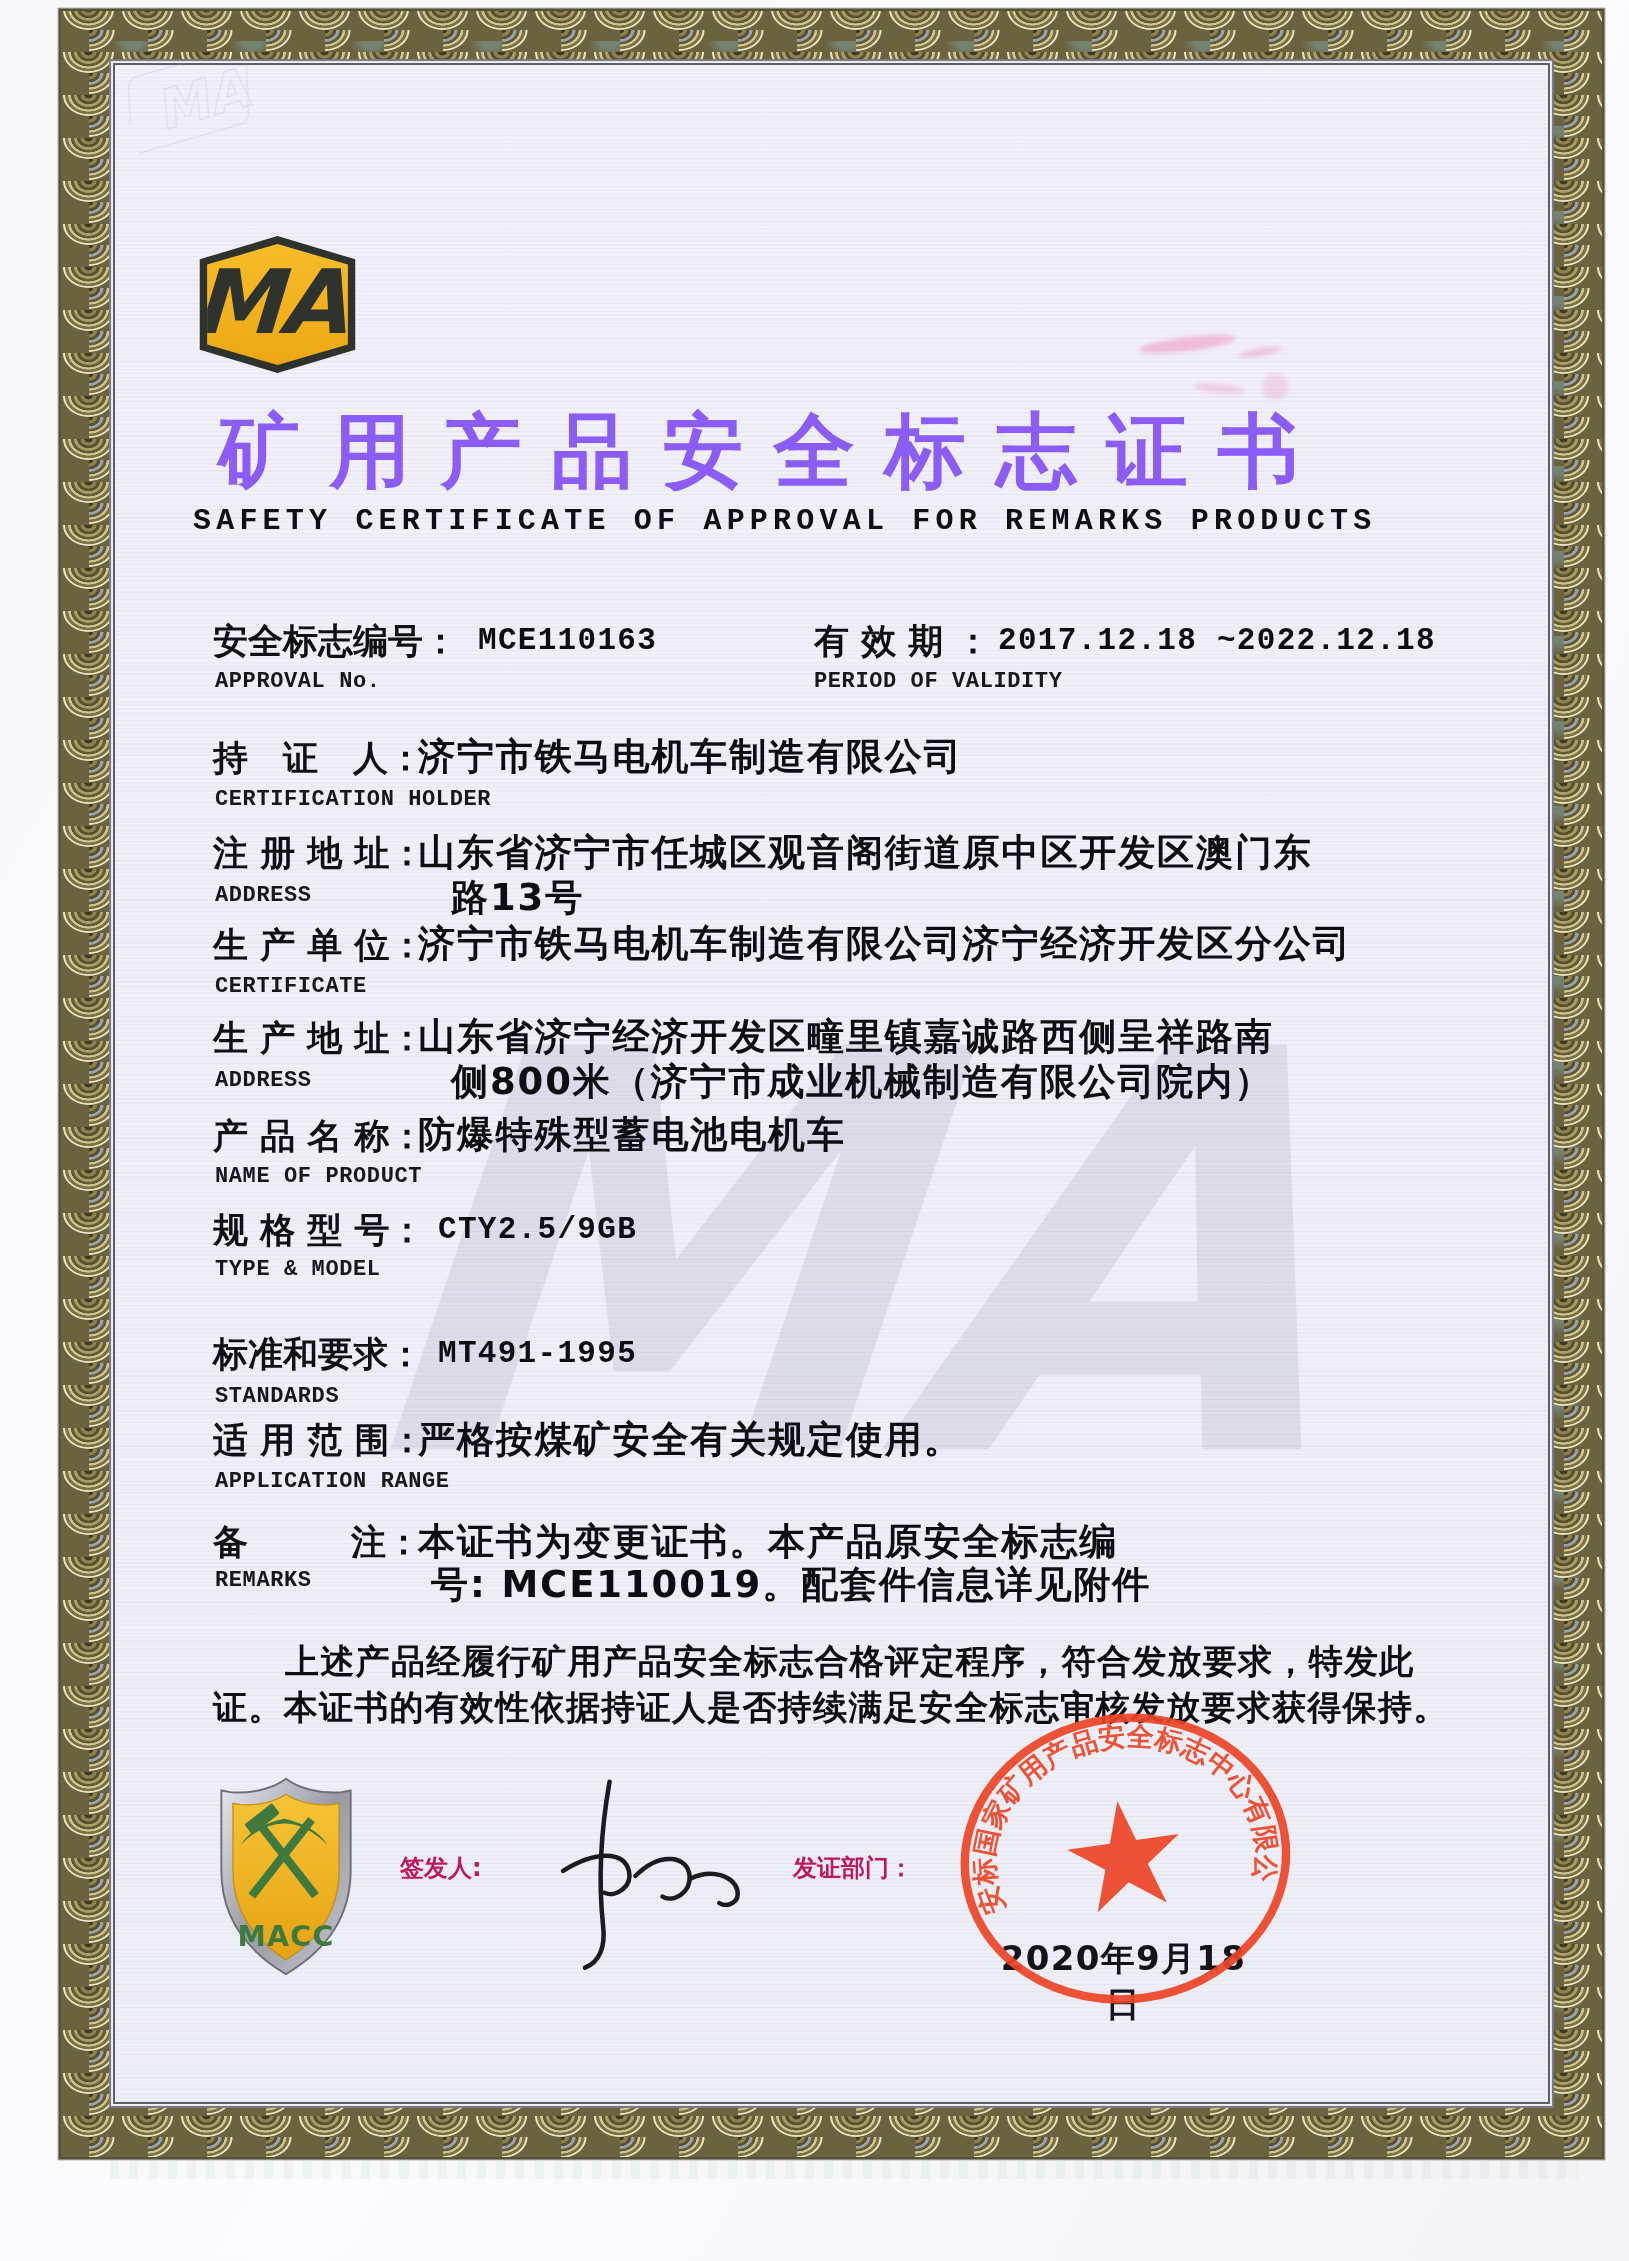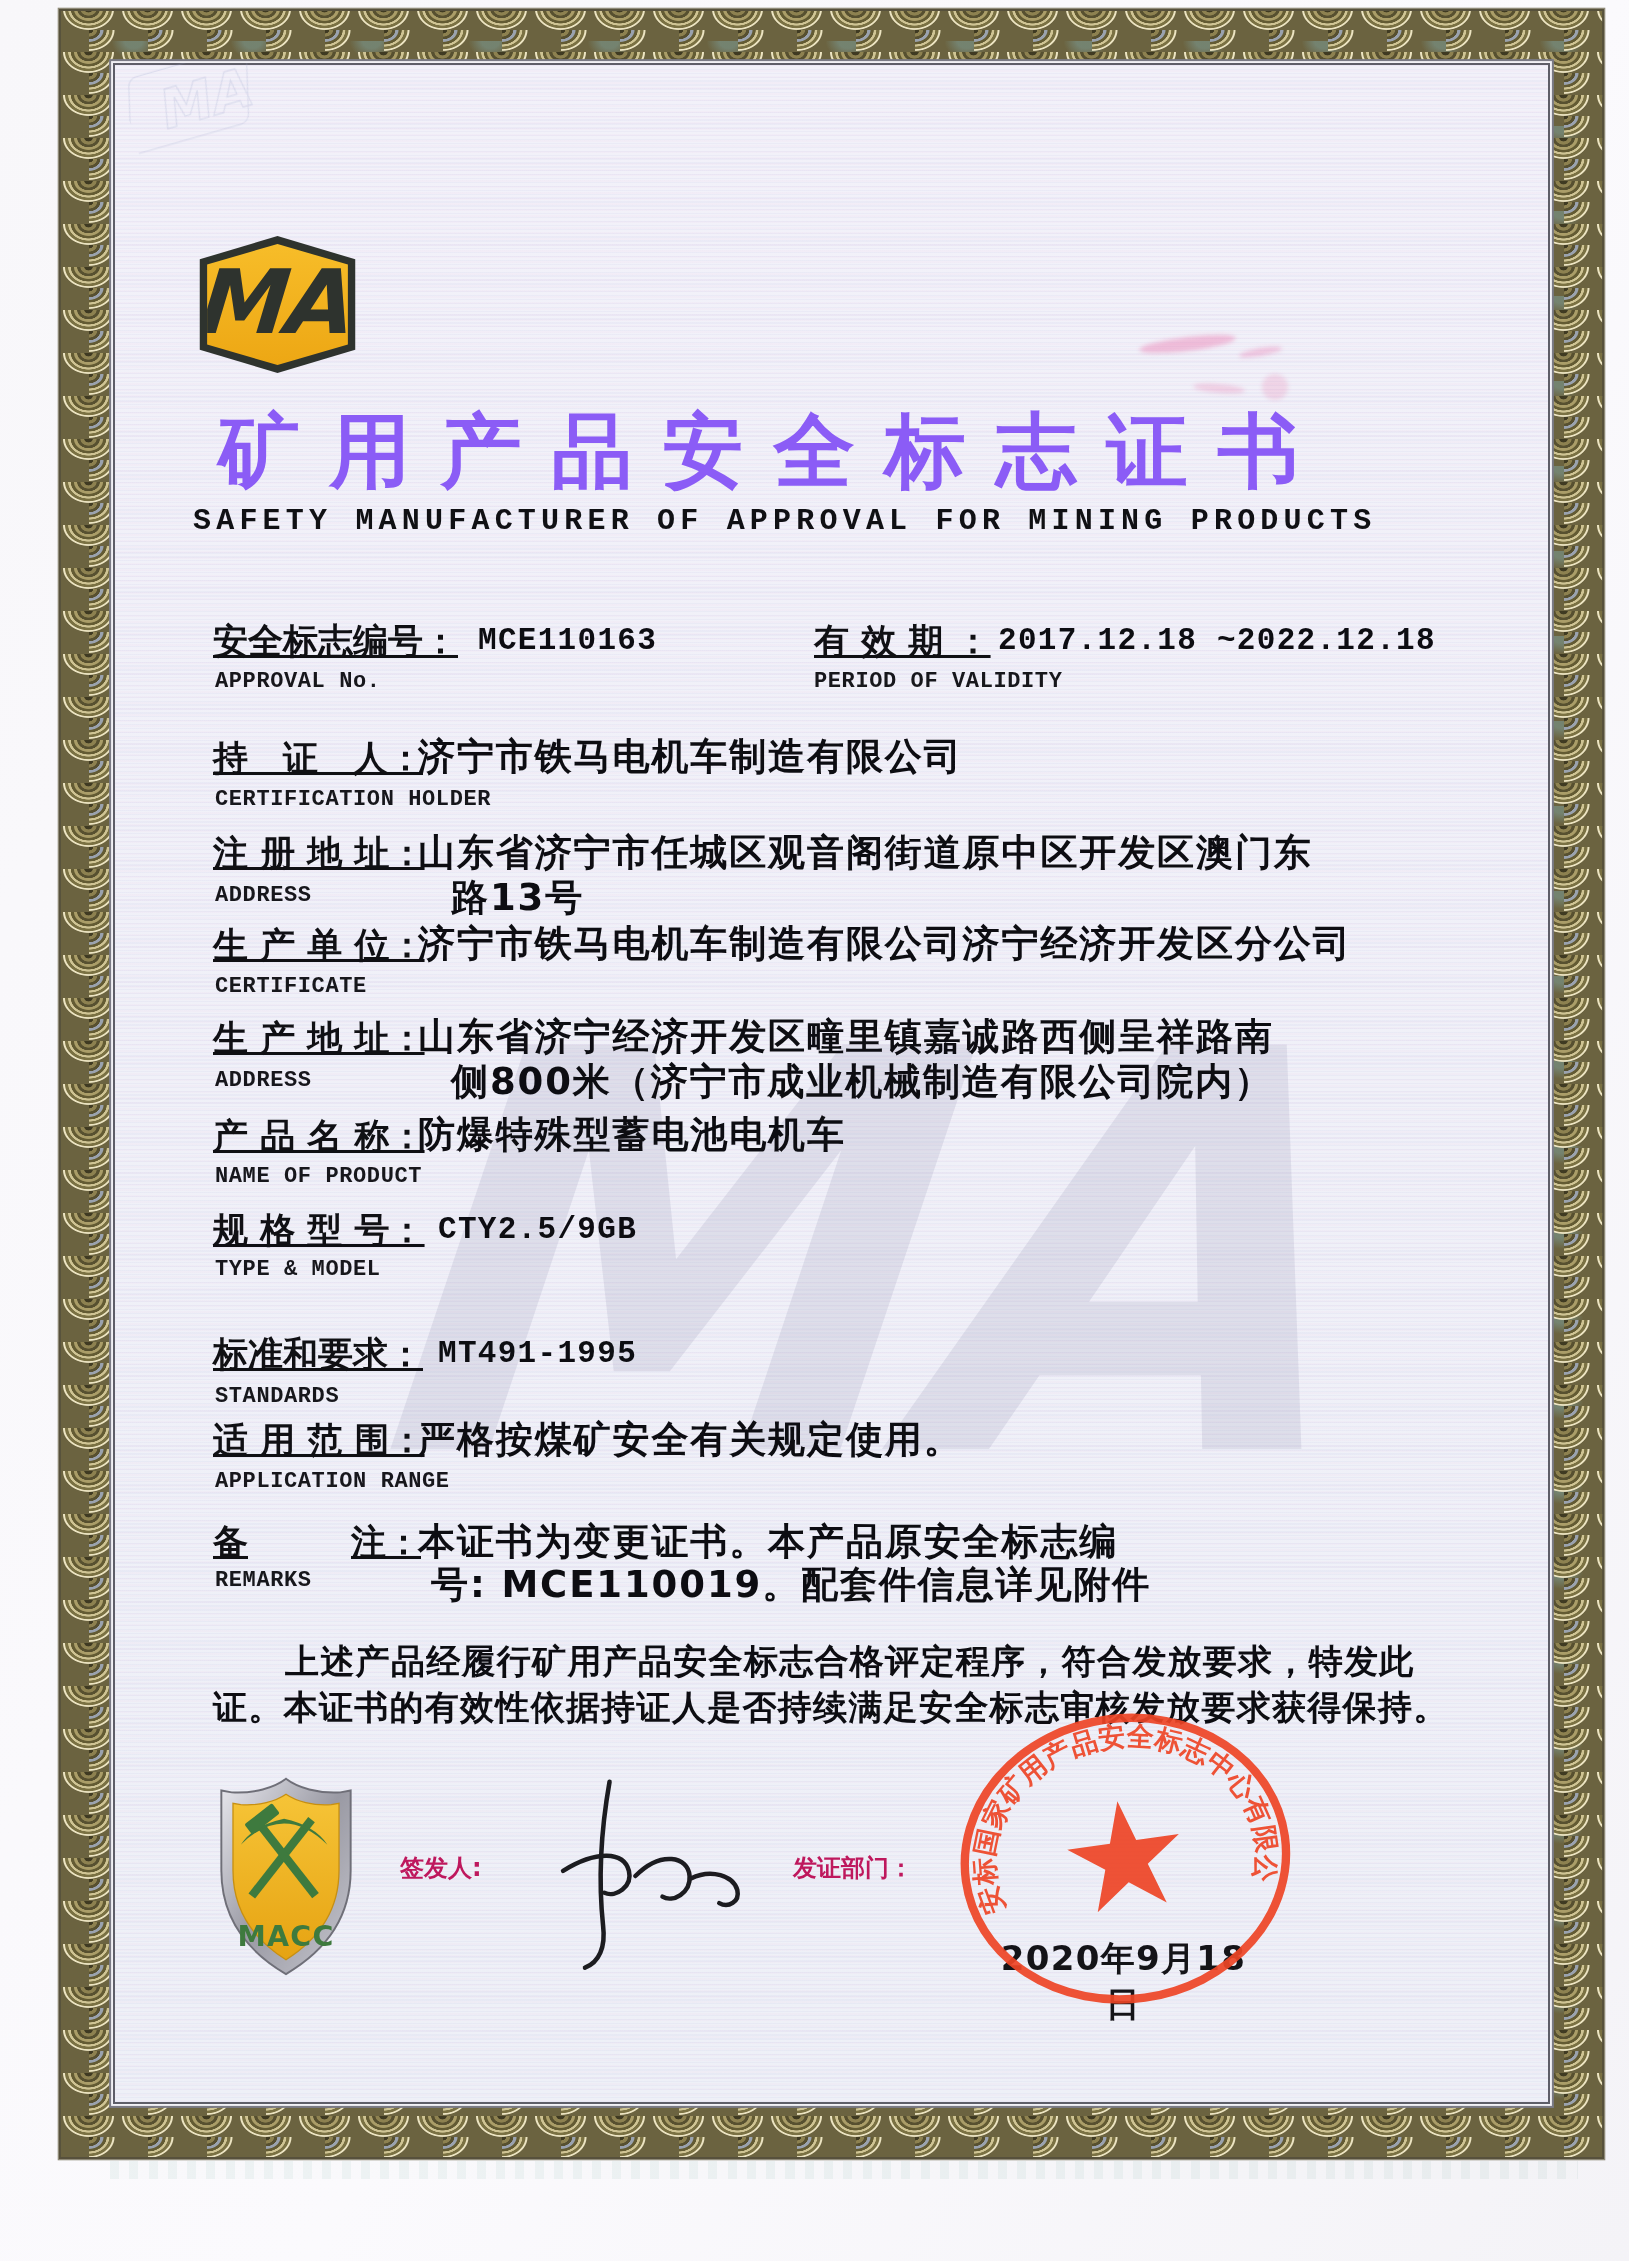--- a/index.html
+++ b/index.html
@@ -45,21 +45,21 @@
     transform:skewX(-6deg);letter-spacing:-2.6px;padding-bottom:5.2px;}
 
   
   .title{position:absolute;left:193px;top:398px;width:1161px;text-align:center;
     font-size:81px;font-weight:900;letter-spacing:30px;color:#8b5cf6;white-space:nowrap;}
   .subtitle{position:absolute;left:193px;top:504px;width:1161px;text-align:center;
     font-family:"Liberation Mono","DejaVu Sans Mono",monospace;font-weight:700;
     font-size:30px;letter-spacing:5.2px;color:#101014;white-space:nowrap;}
 
   
-  .flabel{font-size:35px;font-weight:700;color:#101014;white-space:nowrap;text-decoration:underline;}
+  .flabel{font-size:35px;font-weight:700;color:#101014;white-space:nowrap;}
   .fvalue{font-size:37px;font-weight:700;color:#0d0d12;letter-spacing:1.9px;white-space:nowrap;}
   .fsub{font-family:"Liberation Mono","DejaVu Sans Mono",monospace;font-weight:700;
     font-size:22px;color:#17171c;letter-spacing:0.6px;white-space:nowrap;}
   .mono{font-family:"Liberation Mono","DejaVu Sans Mono",monospace;font-size:31px;
     font-weight:700;letter-spacing:1.3px;}
   .abs{position:absolute;}
 
   .decl{position:absolute;left:213px;width:1219px;font-size:34px;font-weight:700;
     color:#0d0d12;letter-spacing:1.3px;white-space:nowrap;}
 
@@ -108,21 +108,21 @@
     </div>
   </div>
 
   <div class="artifact a1"></div>
   <div class="artifact a2"></div>
   <div class="artifact a3"></div>
   <div class="artifact a4"></div>
   <div class="scanstrip"></div>
 
   <div class="title">矿用产品安全标志证书</div>
-  <div class="subtitle">SAFETY MANUFACTURER OF APPROVAL FOR MINING PRODUCTS</div>
+  <div class="subtitle">SAFETY CERTIFICATE OF APPROVAL FOR REMARKS PRODUCTS</div>
 
   <span class="abs flabel" style="left:213px;top:618px">安全标志编号：</span>
   <span class="abs fvalue mono" style="left:478px;top:623px">MCE110163</span>
   <span class="abs fsub" style="left:215px;top:669px">APPROVAL No.</span>
   <span class="abs flabel" style="left:814px;top:618px">有 效 期 ：</span>
   <span class="abs fvalue mono" style="left:998px;top:623px">2017.12.18 ~2022.12.18</span>
   <span class="abs fsub" style="left:814px;top:669px">PERIOD OF VALIDITY</span>
 
   <span class="abs flabel" style="left:213px;top:735px">持　证　人：</span>
   <span class="abs fvalue" style="left:418px;top:732px">济宁市铁马电机车制造有限公司</span>

